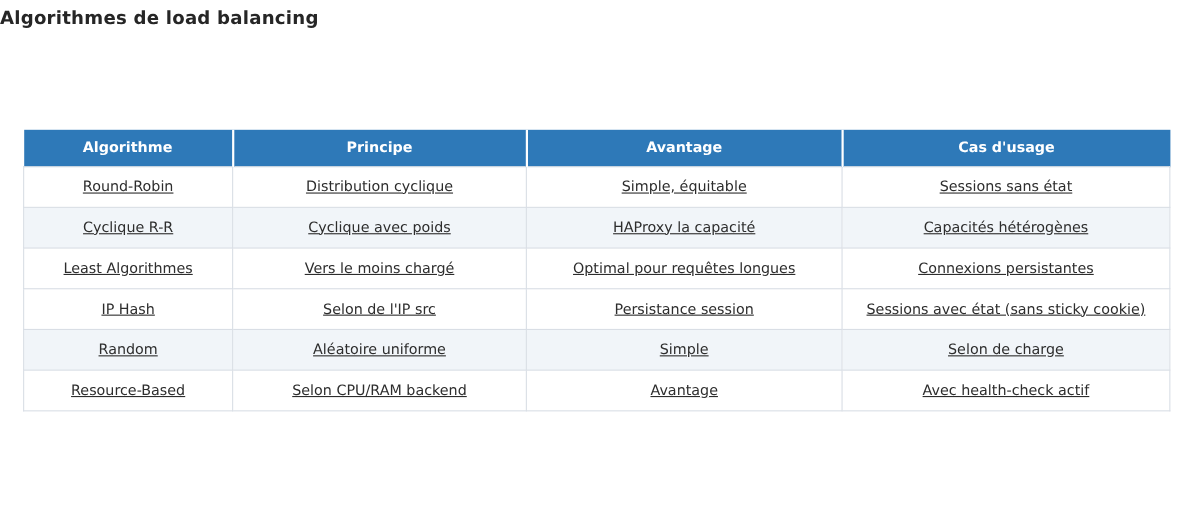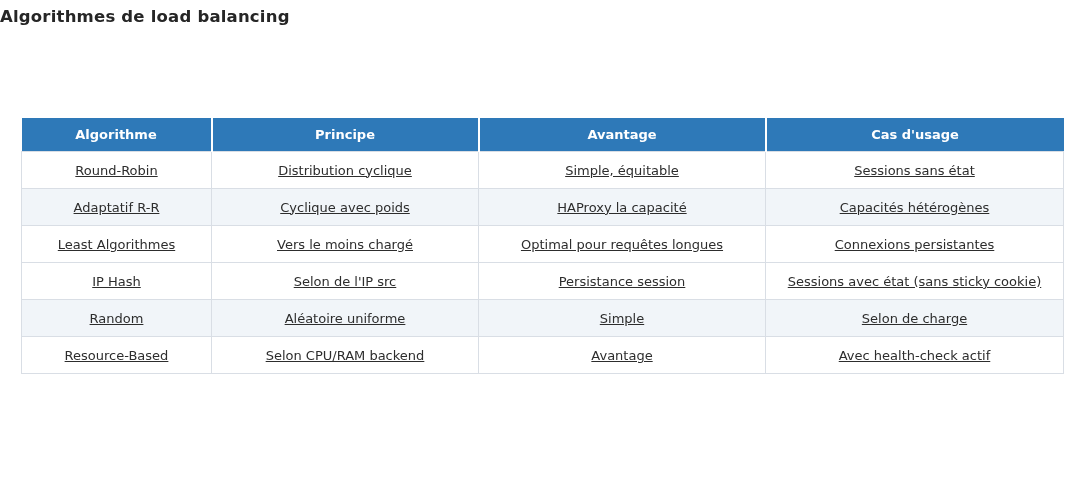--- a/index.html
+++ b/index.html
@@ -97,21 +97,21 @@
         </tr>
       </thead>
       <tbody>
         <tr>
           <td>Round-Robin</td>
           <td>Distribution cyclique</td>
           <td>Simple, équitable</td>
           <td>Sessions sans état</td>
         </tr>
         <tr class="alt">
-          <td>Adaptatif R-R</td>
+          <td>Cyclique R-R</td>
           <td>Cyclique avec poids</td>
           <td>HAProxy la capacité</td>
           <td>Capacités hétérogènes</td>
         </tr>
         <tr>
           <td>Least Algorithmes</td>
           <td>Vers le moins chargé</td>
           <td>Optimal pour requêtes longues</td>
           <td>Connexions persistantes</td>
         </tr>

